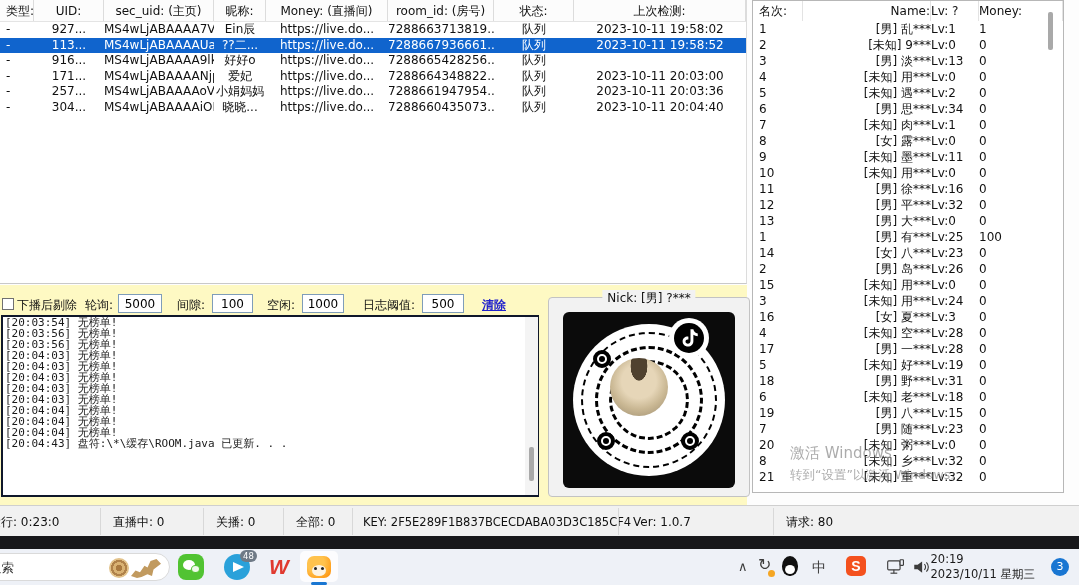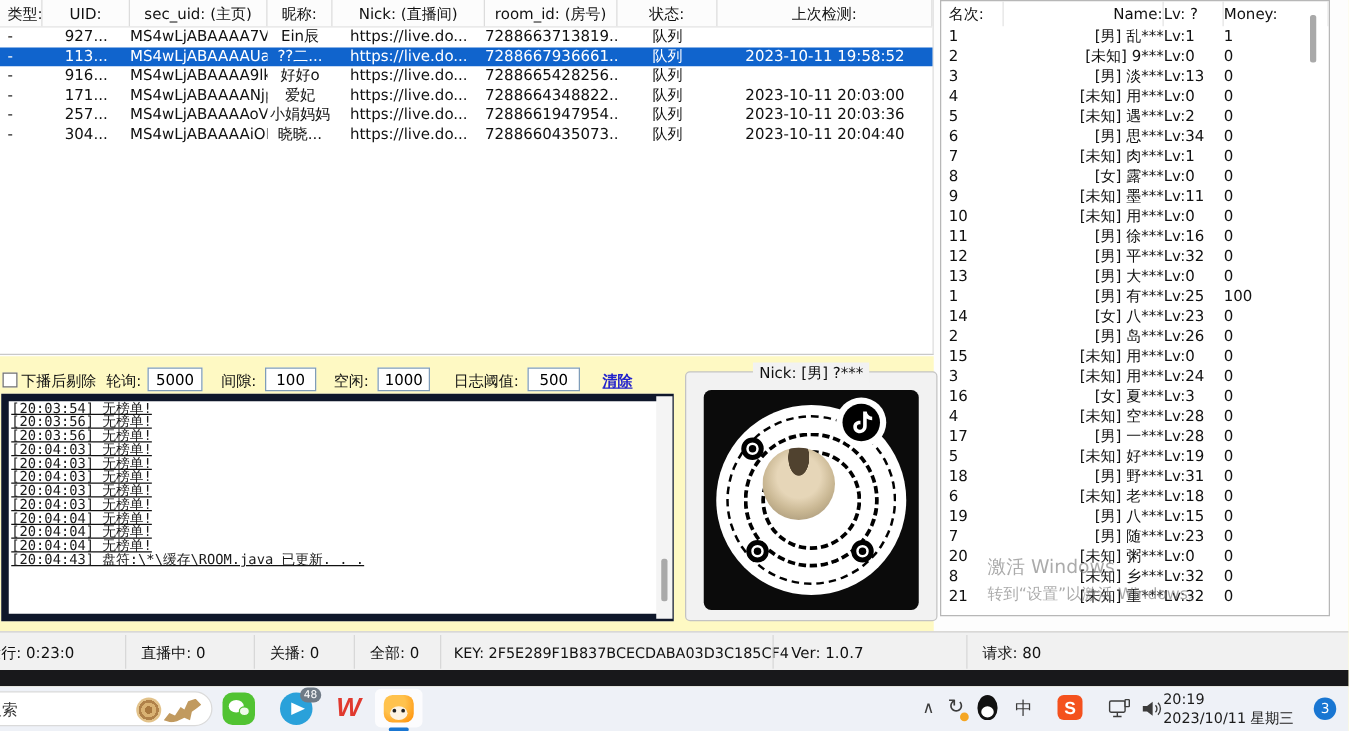--- a/index.html
+++ b/index.html
@@ -34,21 +34,21 @@
   .rk-money { flex:1; }
   .rk-scroll-thumb { left:1048px; top:12px; width:5px; height:38px; background:#a9a9a9; border-radius:2px; }
 
   
   .ctl-label { top:297px; height:16px; line-height:16px; white-space:nowrap; }
   .checkbox { left:2px; top:298px; width:12px; height:12px; background:#fff; border:1px solid #707070; }
   .ctl-input { position:absolute; top:294px; height:19px; border:1px solid #7f9db9; background:#fff; text-align:center; font-size:12px; font-family:"DejaVu Sans", sans-serif; padding:0; }
   .clear-link { color:#2323cc; text-decoration:underline; font-weight:bold; cursor:pointer; }
 
   
-  .log-box { left:1px; top:315px; width:538px; height:182px; background:#fff; border:6px solid #0f172a; overflow:hidden;text-decoration:underline; }
+  .log-box { left:1px; top:315px; width:538px; height:182px; background:#fff; border:2px solid #0f172a; overflow:hidden; }
   .log-line { height:11px; line-height:11px; font-family:"DejaVu Sans Mono", monospace; font-size:11px; white-space:nowrap; padding-left:2px; color:#1a1a1a; }
   .log-scroll { left:525px; top:317px; width:13px; height:178px; background:#f4f4f4; }
   .log-thumb { left:529px; top:447px; width:5px; height:34px; background:#a9a9a9; border-radius:2px; }
 
   
   .nick-group { left:548px; top:297px; width:202px; height:200px; border:1px solid #c3c3c3; border-radius:4px; background:#f2f2f2; }
   .nick-legend { position:absolute; top:-8px; left:50%; transform:translateX(-50%); background:#f2f2f2; padding:0 5px; white-space:nowrap; font-size:12px; }
   .qr { position:absolute; left:14px; top:14px; width:172px; height:176px; background:#0b0b0b; border-radius:6px; }
   .qr-circle { position:absolute; left:10px; top:12px; width:152px; height:152px; background:#fff; border-radius:50%; }
   .qr-ring { position:absolute; border:3px dashed #000; border-radius:50%; }
@@ -112,35 +112,36 @@
 <div class="screen">
   <div class="abs top-bg"></div>
   <div class="abs right-bg"></div>
 
   <div class="abs stream-table">
     <div class="st-header">
       <div class="st-hcell c0">类型:</div>
       <div class="st-hcell c1">UID:</div>
       <div class="st-hcell c2">sec_uid: (主页)</div>
       <div class="st-hcell c3">昵称:</div>
-      <div class="st-hcell c4">Nick: (直播间)</div>
+      <div class="st-hcell c4">Money: (直播间)</div>
       <div class="st-hcell c5">room_id: (房号)</div>
       <div class="st-hcell c6">状态:</div>
       <div class="st-hcell c7">上次检测:</div>
     </div>
     <div class="st-body">
 
         <div class="st-row">
           <div class="c c0">-</div>
           <div class="c c1">927...</div>
           <div class="c c2">MS4wLjABAAAA7V1...</div>
           <div class="c c3">Ein辰</div>
           <div class="c c4">https://live.do...</div>
           <div class="c c5">7288663713819...</div>
           <div class="c c6">队列</div>
+          <div class="c c7">2023-10-11 19:58:02</div>
         </div>
 
         <div class="st-row selected">
           <div class="c c0">-</div>
           <div class="c c1">113...</div>
           <div class="c c2">MS4wLjABAAAAUak...</div>
           <div class="c c3">??二...</div>
           <div class="c c4">https://live.do...</div>
           <div class="c c5">7288667936661...</div>
           <div class="c c6">队列</div>

